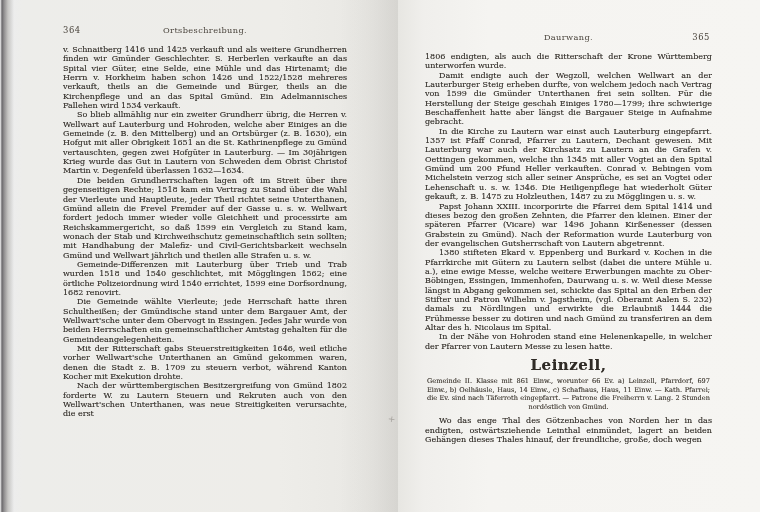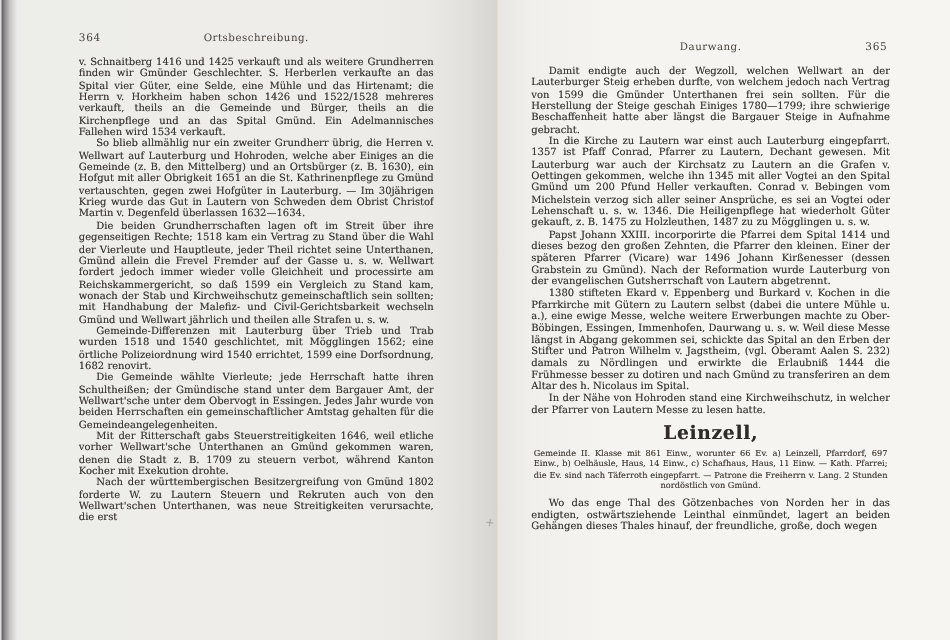--- a/index.html
+++ b/index.html
@@ -1,19 +1,19 @@
 <!DOCTYPE html>
 <html><head>
 <meta charset="utf-8">
 <style>
   html,body{margin:0;padding:0;background:#d6d5d3;}
   #spread{
     position:relative;width:760px;height:512px;overflow:hidden;
     font-family:"DejaVu Serif", serif;color:#3a3631;
-    background:#fde047;
+    background:#fef9c3;
   }
   
   .sheet-left{
     position:absolute;left:0;top:0;width:398px;height:512px;
     background:linear-gradient(90deg,#ececf0 0%,#ededea 6%,#eeede9 70%,#e9e8e4 92%,#e4e3df 100%);
   }
   
   .sheet-right{
     position:absolute;left:398px;top:0;width:362px;height:512px;
     background:linear-gradient(90deg,#e7e6e2 0%,#f0efec 7%,#f5f4f1 25%,#f6f5f2 100%);
@@ -84,25 +84,26 @@
     <p class="indent">Mit der Ritterschaft gabs Steuerstreitigkeiten 1646, weil etliche vorher Wellwart'sche Unterthanen an Gmünd gekommen waren, denen die Stadt z. B. 1709 zu steuern verbot, während Kanton Kocher mit Exekution drohte.</p>
     <p class="indent">Nach der württembergischen Besitzergreifung von Gmünd 1802 forderte W. zu Lautern Steuern und Rekruten auch von den Wellwart'schen Unterthanen, was neue Streitigkeiten verursachte, die erst</p>
   </div>
 
   <div class="running-header" id="right-header">
     <span>Daurwang.</span>
     <span class="pagenum pn-right">365</span>
   </div>
 
   <div class="textblock" id="right-text">
+    <p>1806 endigten, als auch die Ritterschaft der Krone Württemberg unterworfen wurde.</p>
     <p class="indent">Damit endigte auch der Wegzoll, welchen Wellwart an der Lauterburger Steig erheben durfte, von welchem jedoch nach Vertrag von 1599 die Gmünder Unterthanen frei sein sollten. Für die Herstellung der Steige geschah Einiges 1780—1799; ihre schwierige Beschaffenheit hatte aber längst die Bargauer Steige in Aufnahme gebracht.</p>
     <p class="indent">In die Kirche zu Lautern war einst auch Lauterburg eingepfarrt. 1357 ist Pfaff Conrad, Pfarrer zu Lautern, Dechant gewesen. Mit Lauterburg war auch der Kirchsatz zu Lautern an die Grafen v. Oettingen gekommen, welche ihn 1345 mit aller Vogtei an den Spital Gmünd um 200 Pfund Heller verkauften. Conrad v. Bebingen vom Michelstein verzog sich aller seiner Ansprüche, es sei an Vogtei oder Lehenschaft u. s. w. 1346. Die Heiligenpflege hat wiederholt Güter gekauft, z. B. 1475 zu Holzleuthen, 1487 zu zu Mögglingen u. s. w.</p>
     <p class="indent">Papst Johann XXIII. incorporirte die Pfarrei dem Spital 1414 und dieses bezog den großen Zehnten, die Pfarrer den kleinen. Einer der späteren Pfarrer (Vicare) war 1496 Johann Kirßenesser (dessen Grabstein zu Gmünd). Nach der Reformation wurde Lauterburg von der evangelischen Gutsherrschaft von Lautern abgetrennt.</p>
     <p class="indent">1380 stifteten Ekard v. Eppenberg und Burkard v. Kochen in die Pfarrkirche mit Gütern zu Lautern selbst (dabei die untere Mühle u. a.), eine ewige Messe, welche weitere Erwerbungen machte zu Ober-Böbingen, Essingen, Immenhofen, Daurwang u. s. w. Weil diese Messe längst in Abgang gekommen sei, schickte das Spital an den Erben der Stifter und Patron Wilhelm v. Jagstheim, (vgl. Oberamt Aalen S. 232) damals zu Nördlingen und erwirkte die Erlaubniß 1444 die Frühmesse besser zu dotiren und nach Gmünd zu transferiren an dem Altar des h. Nicolaus im Spital.</p>
-    <p class="indent">In der Nähe von Hohroden stand eine Kirchweihschutz, in welcher der Pfarrer von Lautern Messe zu lesen hatte.</p>
+    <p class="indent">In der Nähe von Hohroden stand eine Helenenkapelle, in welcher der Pfarrer von Lautern Messe zu lesen hatte.</p>
     <p class="section-heading">Leinzell,</p>
     <p class="section-intro">Gemeinde II. Klasse mit 861 Einw., worunter 66 Ev. a) Leinzell, Pfarrdorf, 697 Einw., b) Oelhäusle, Haus, 14 Einw., c) Schafhaus, Haus, 11 Einw. — Kath. Pfarrei; die Ev. sind nach Täferroth eingepfarrt. — Patrone die Freiherrn v. Lang. 2 Stunden nordöstlich von Gmünd.</p>
     <p class="indent">Wo das enge Thal des Götzenbaches von Norden her in das endigten, ostwärtsziehende Leinthal einmündet, lagert an beiden Gehängen dieses Thales hinauf, der freundliche, große, doch wegen</p>
   </div>
 
   <div class="pencil-mark">+</div>
 
 </div>
 
 </body></html>

